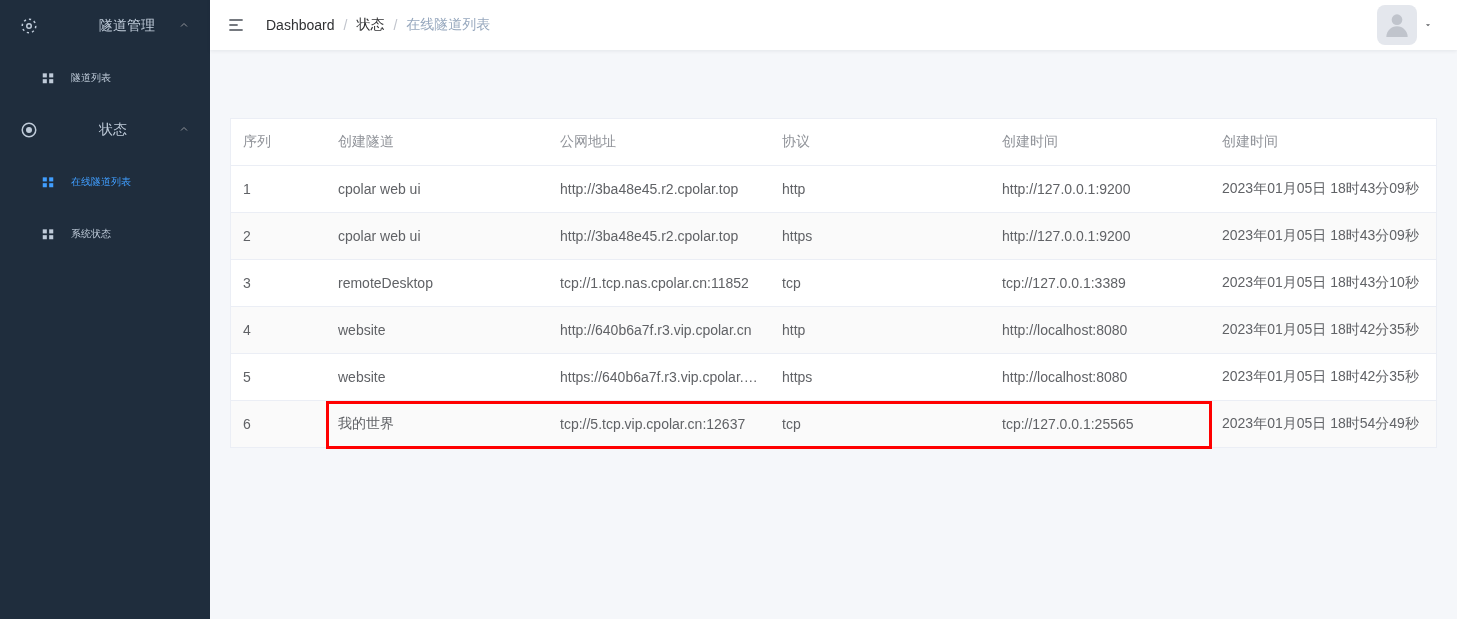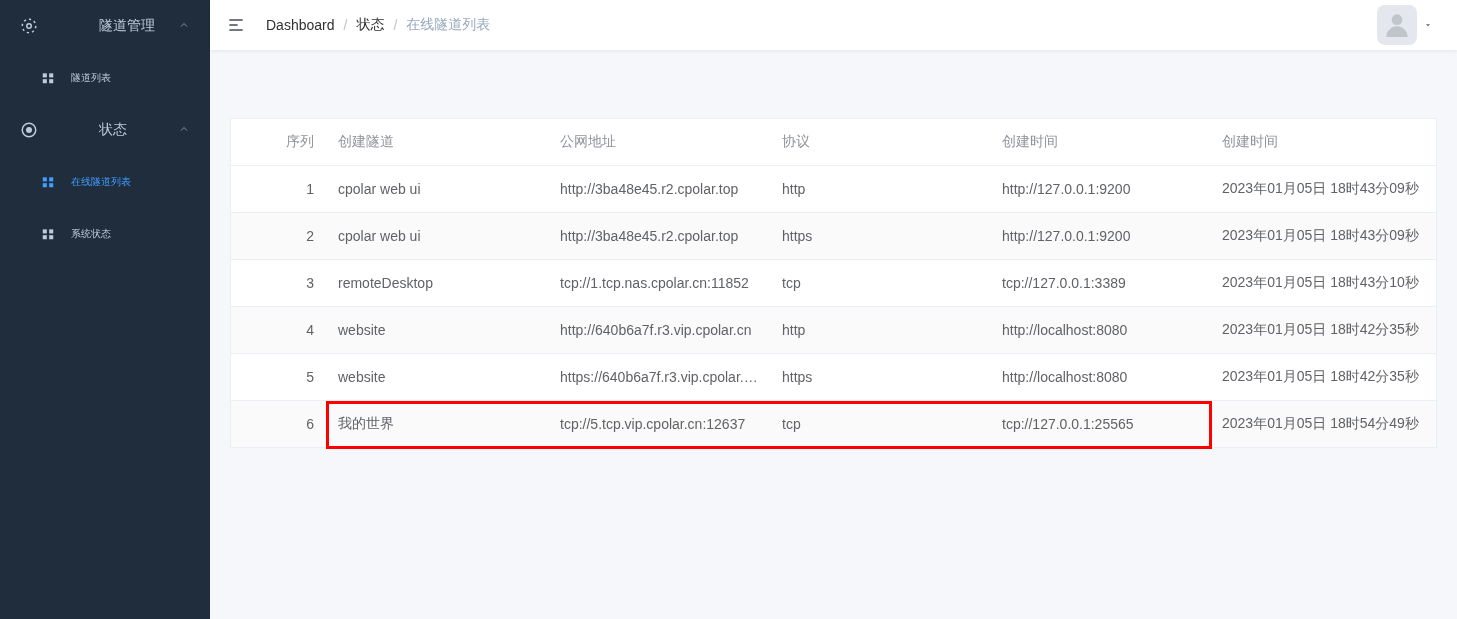--- a/index.html
+++ b/index.html
@@ -165,21 +165,21 @@
       white-space: nowrap;
       overflow: hidden;
       text-overflow: ellipsis;
     }
     tr:nth-child(even) td {
       background: #fafafa;
     }
     tr:last-child td {
       border-bottom: none;
     }
-    .col-seq { width: 95px; text-align: right; }
+    .col-seq { width: 95px; text-align: left; }
     .col-name { width: 222px; }
     .col-public { width: 222px; }
     .col-proto { width: 220px; }
     .col-local { width: 220px; }
     .col-time { }
     tr.highlight-row td {
       position: relative;
     }
     .highlight-overlay {
       position: absolute;

